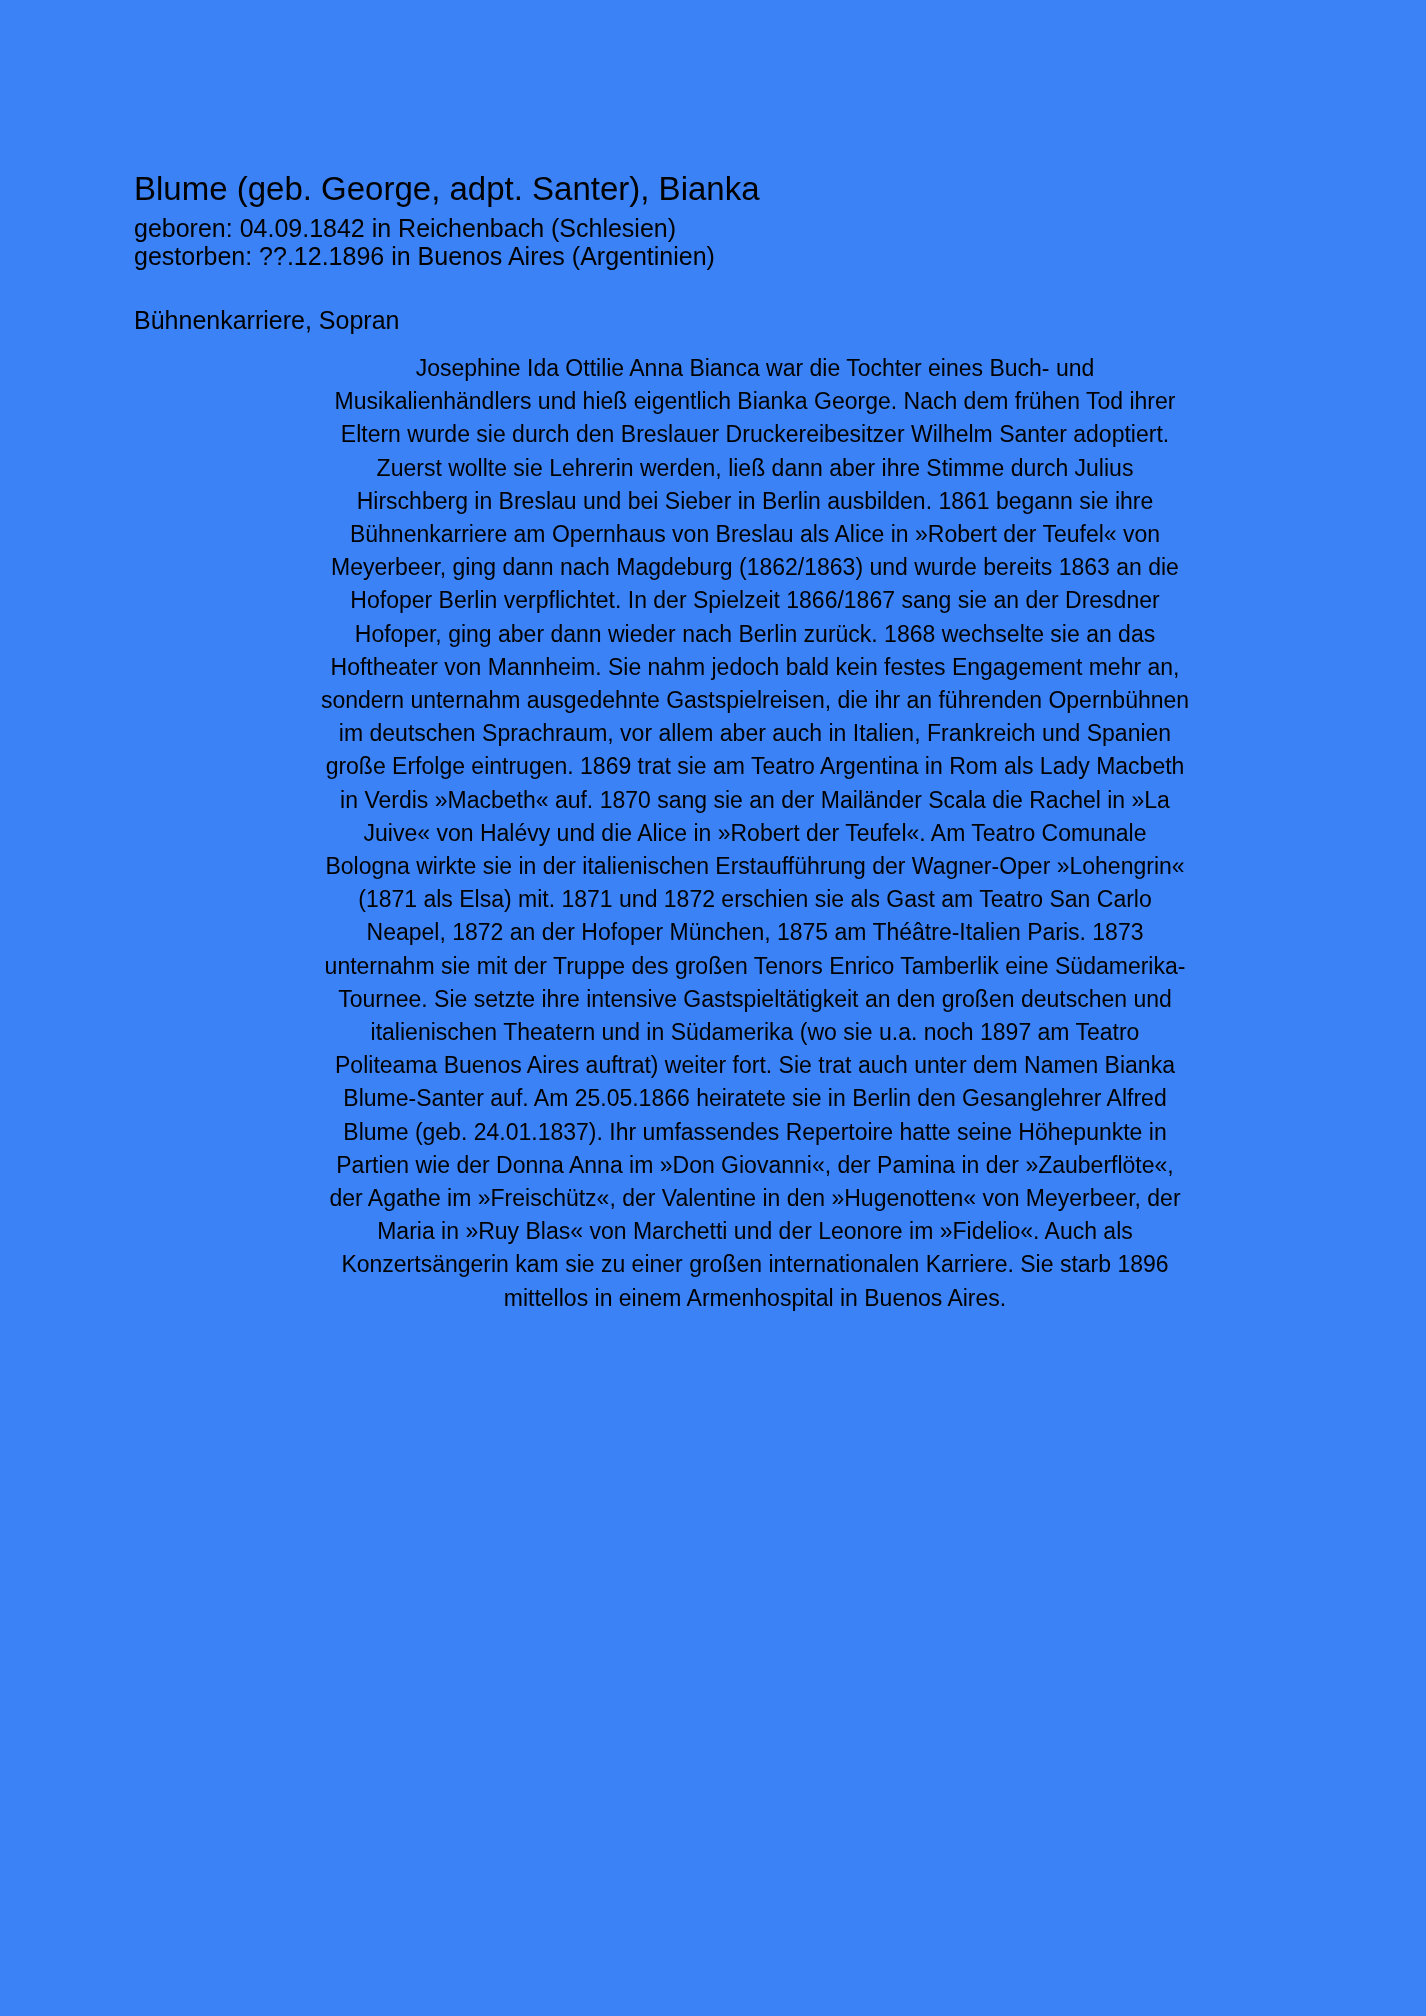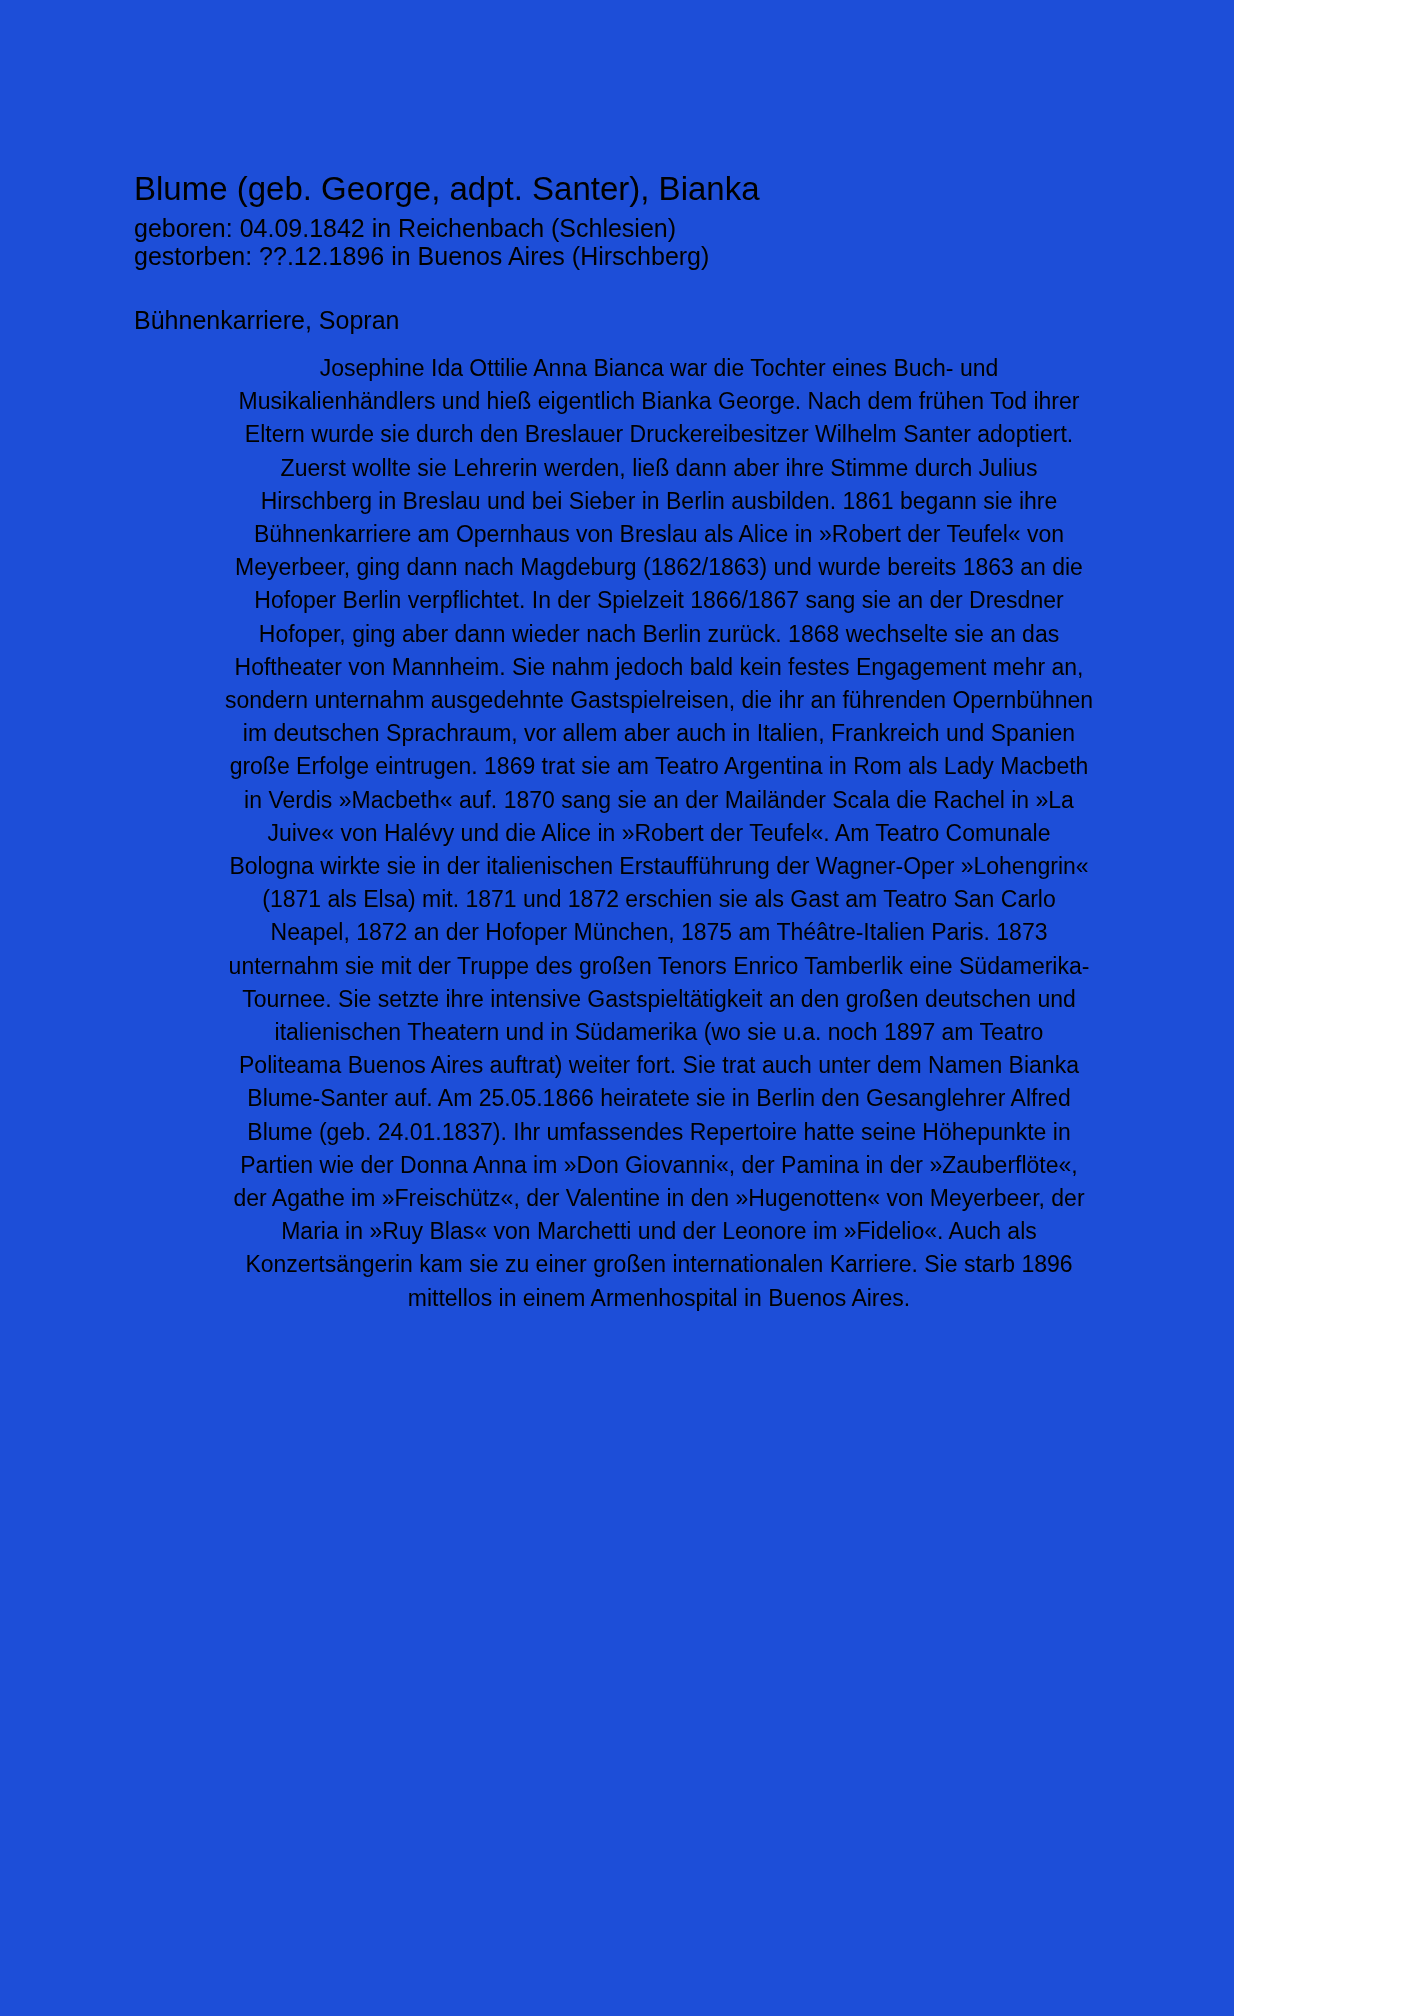--- a/index.html
+++ b/index.html
@@ -2,23 +2,23 @@
 <html><head>
 <meta charset="utf-8">
 <style>
   html, body {
     margin: 0;
     padding: 0;
     background: #ffffff;
   }
   .page {
     position: relative;
-    width: 1234px;
+    width: 1426px;
     height: 2016px;
-    background: #1d4ed8;
+    background: #3b82f6;
     color: #000000;
     font-family: "Liberation Sans", "DejaVu Sans", sans-serif;
     overflow: hidden;
     box-sizing: border-box;
   }
   .content {
     box-sizing: border-box;
     padding: 170px 50px 0 134px;
   }
   .doc-title {
@@ -53,21 +53,21 @@
 </head>
 <body>
 
 <div class="page">
   <div class="content">
 
     <h1 class="doc-title">Blume (geb. George, adpt. Santer), Bianka</h1>
 
     <div class="vitals">
       <div class="vitals-line">geboren: 04.09.1842 in Reichenbach (Schlesien)</div>
-      <div class="vitals-line">gestorben: ??.12.1896 in Buenos Aires (Hirschberg)</div>
+      <div class="vitals-line">gestorben: ??.12.1896 in Buenos Aires (Argentinien)</div>
     </div>
 
     <div class="profession">Bühnenkarriere, Sopran</div>
 
     <div class="biography">Josephine Ida Ottilie Anna Bianca war die Tochter eines Buch- und
 Musikalienhändlers und hieß eigentlich Bianka George. Nach dem frühen Tod ihrer
 Eltern wurde sie durch den Breslauer Druckereibesitzer Wilhelm Santer adoptiert.
 Zuerst wollte sie Lehrerin werden, ließ dann aber ihre Stimme durch Julius
 Hirschberg in Breslau und bei Sieber in Berlin ausbilden. 1861 begann sie ihre
 Bühnenkarriere am Opernhaus von Breslau als Alice in »Robert der Teufel« von

